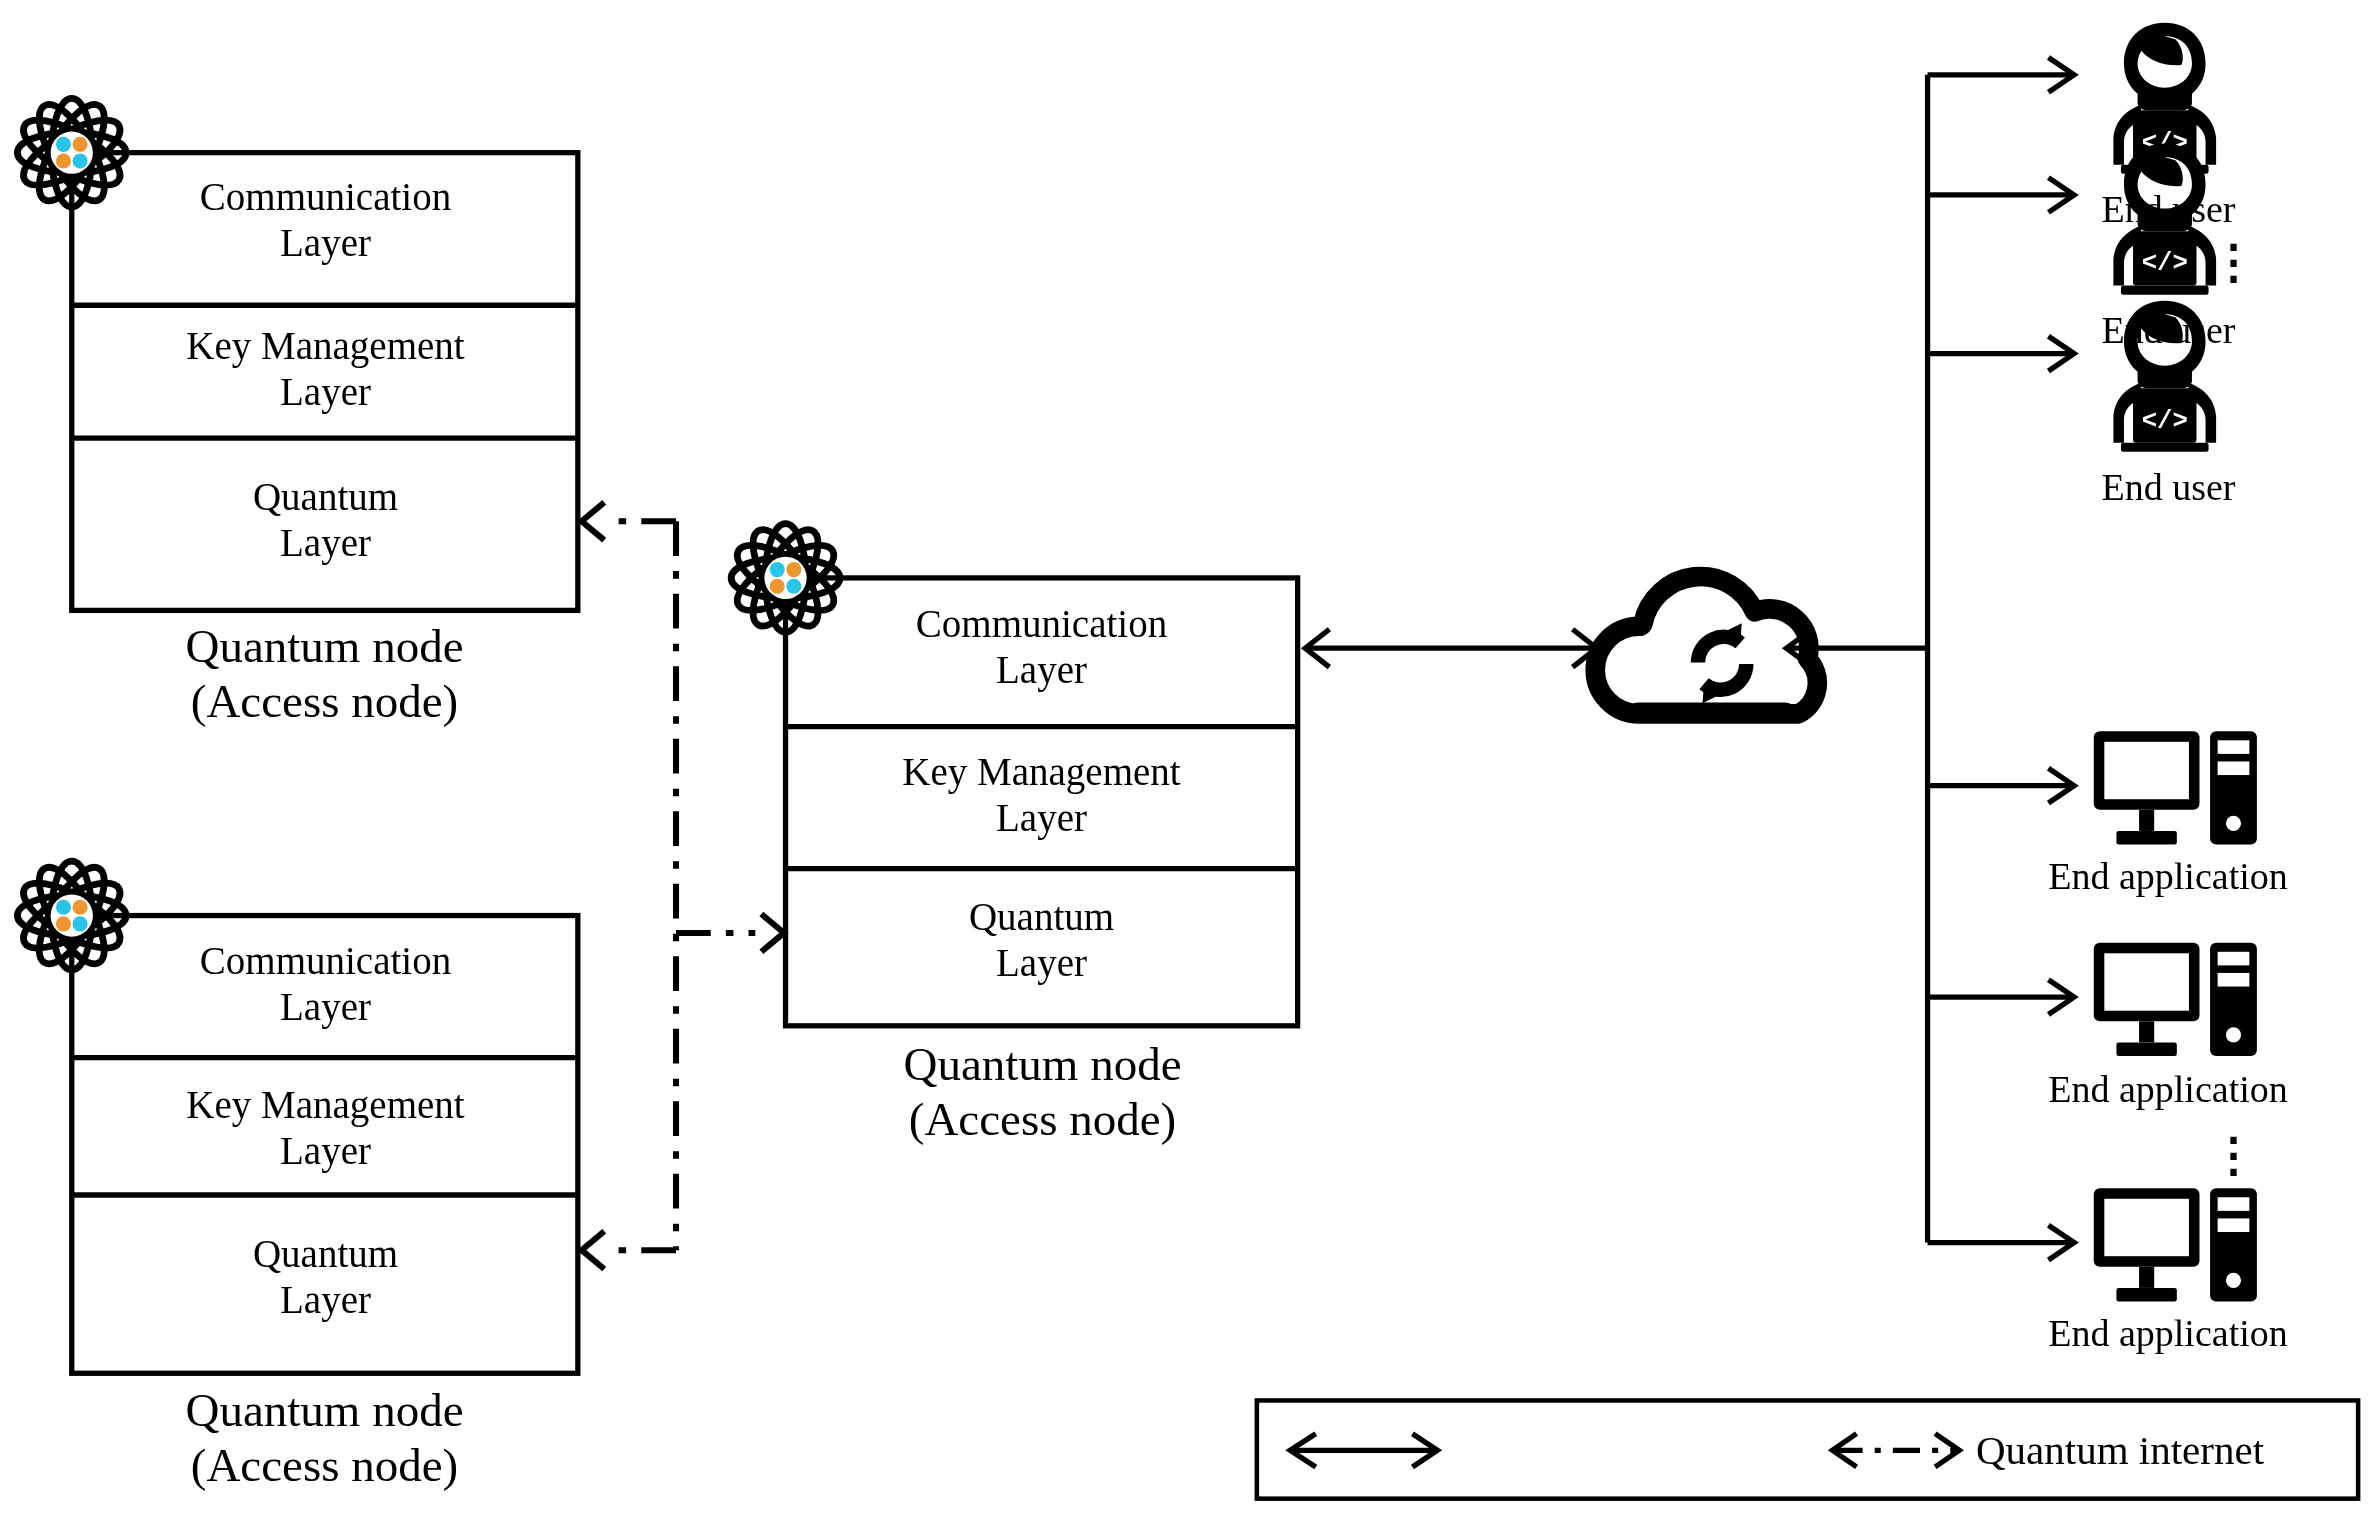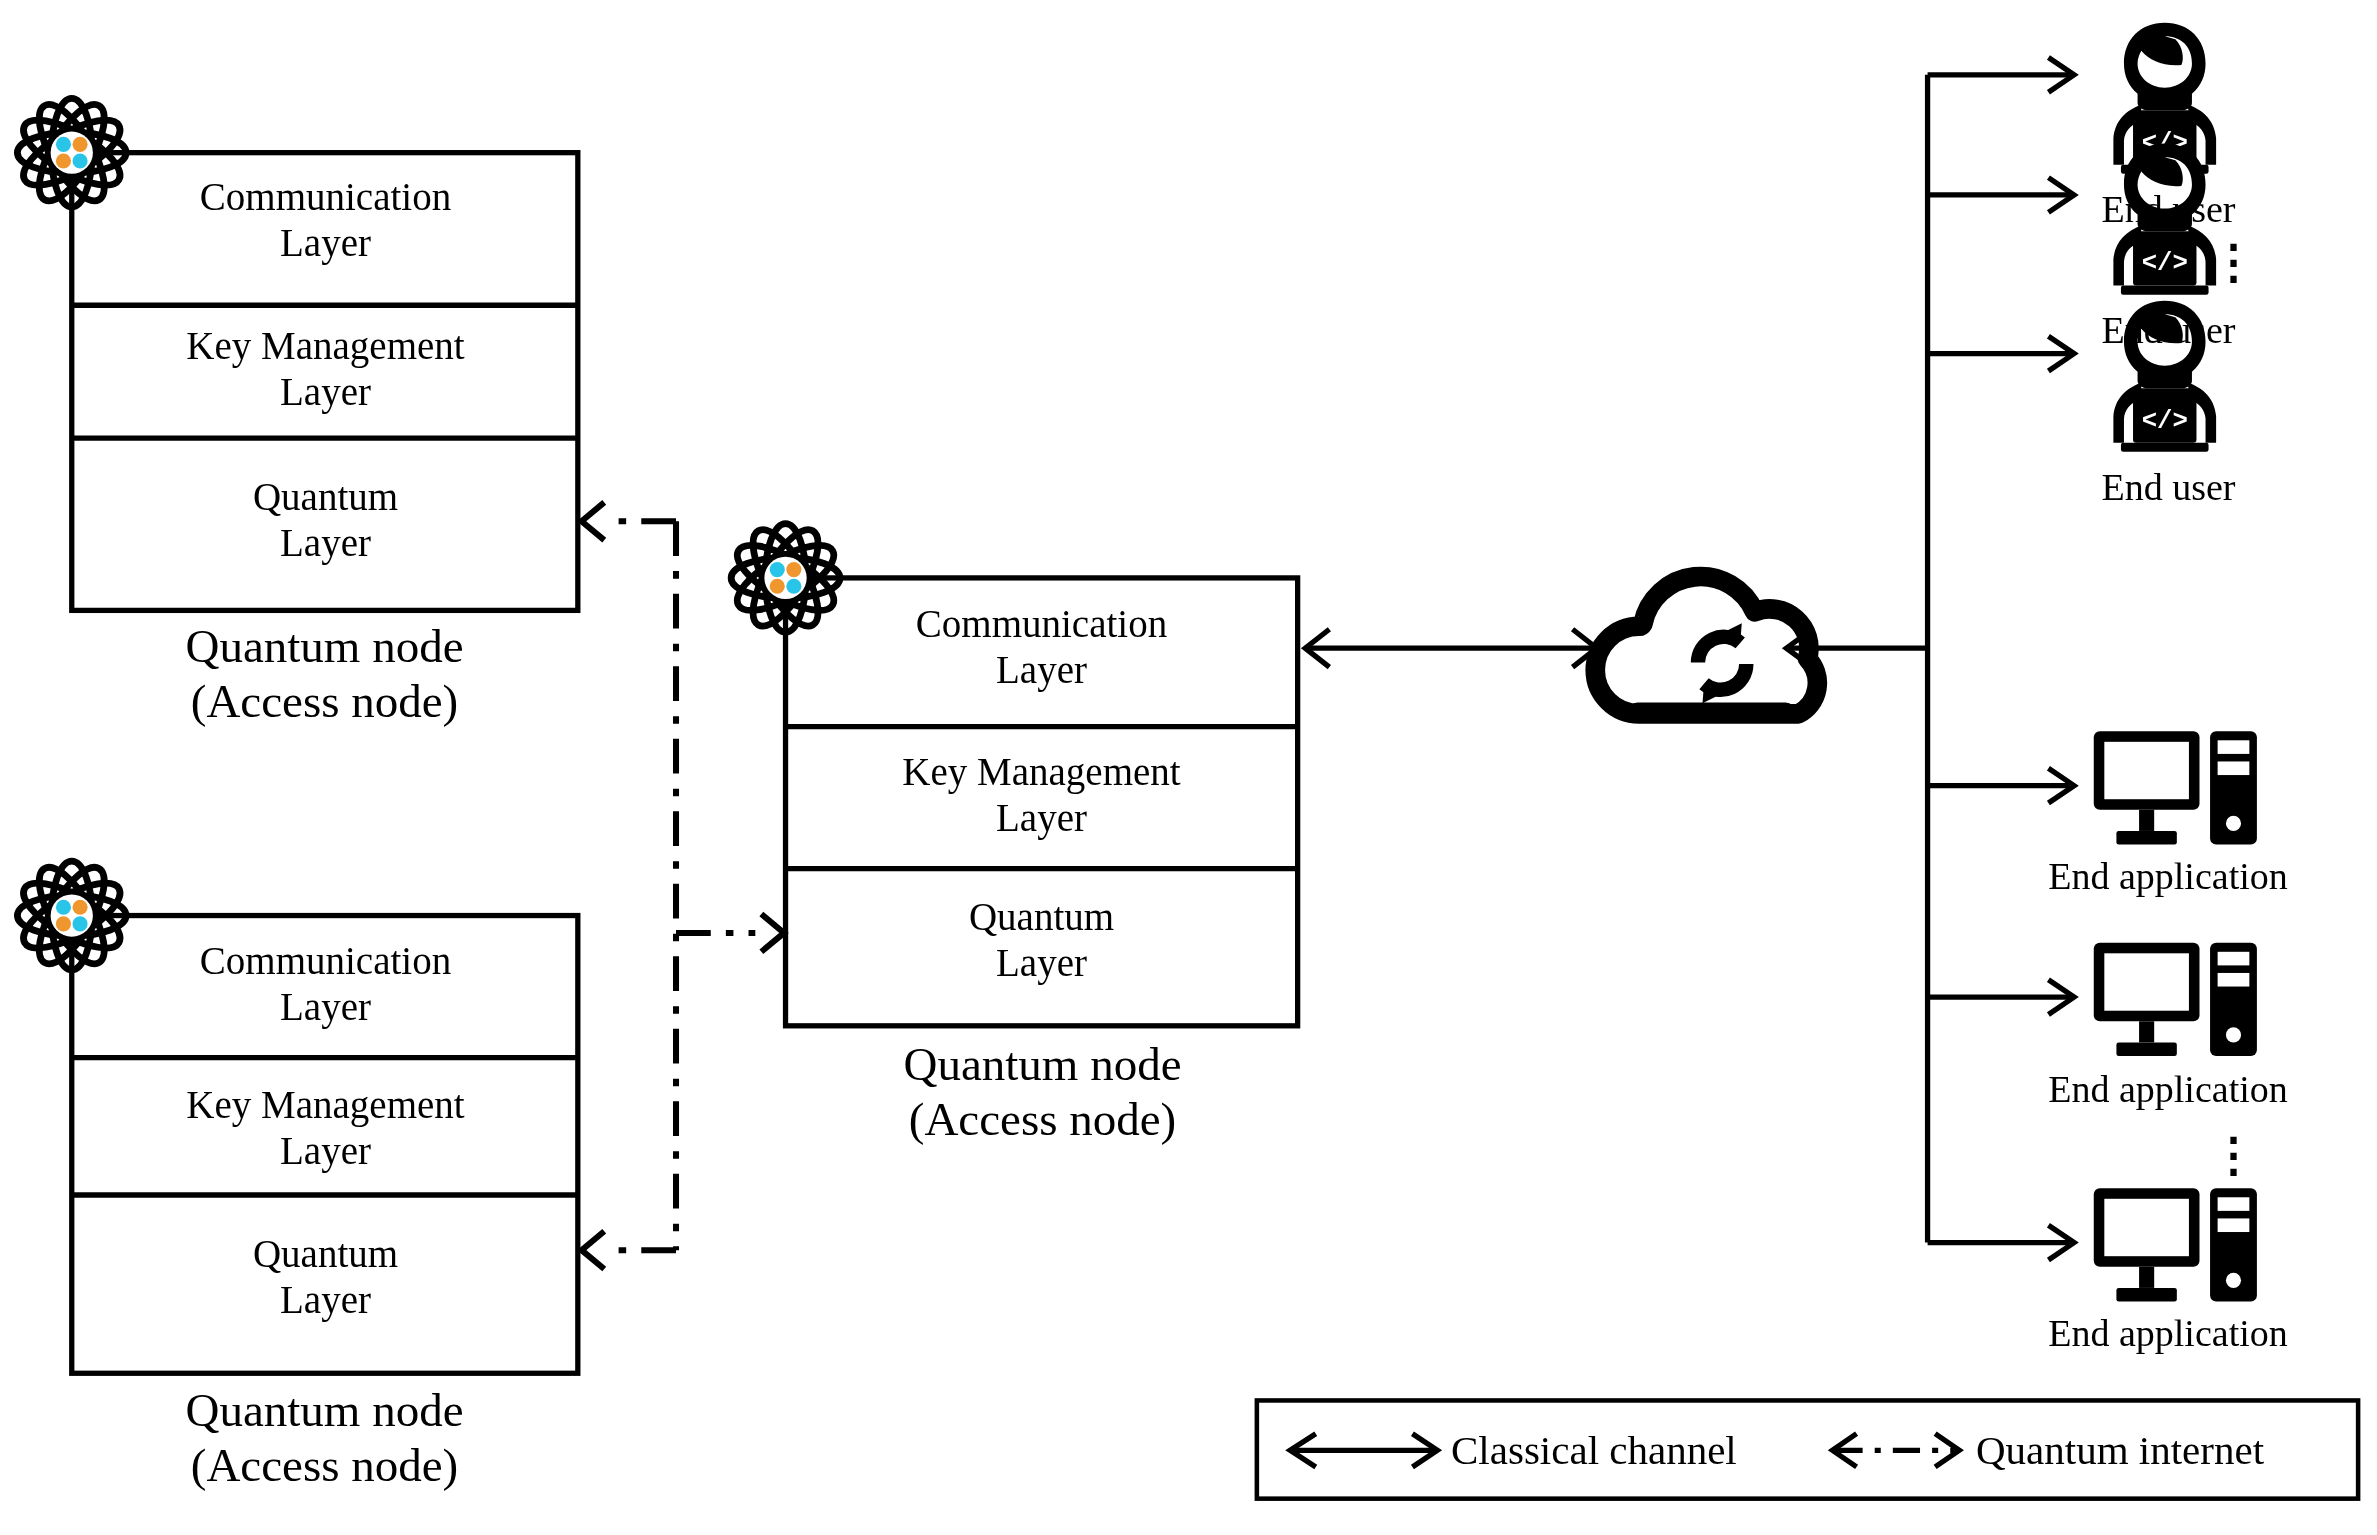--- a/index.html
+++ b/index.html
@@ -302,17 +302,16 @@
   <div class="txt ep-label" style="left:2010px;top:465px;width:317px;">End user</div>
   <div class="txt ep-label" style="left:1979px;top:854px;width:378px;">End application</div>
   <div class="txt ep-label" style="left:1979px;top:1067px;width:378px;">End application</div>
   <div class="txt ep-label" style="left:1979px;top:1311px;width:378px;">End application</div>
 
   <div class="ellipsis" style="left:2093px;top:227px;width:151px;height:68px;
               writing-mode:vertical-rl;text-orientation:upright;">⋮</div>
   <div class="ellipsis" style="left:2093px;top:1120px;width:151px;height:68px;
               writing-mode:vertical-rl;text-orientation:upright;">⋮</div>
 
-  <div class="txt legend-label" style="left:1451px;top:1426px;width:378px;text-align:left;">Classical channel</div>
   <div class="txt legend-label" style="left:1976px;top:1426px;width:378px;text-align:left;">Quantum internet</div>
 
 </div>
 
 
 </body></html>

